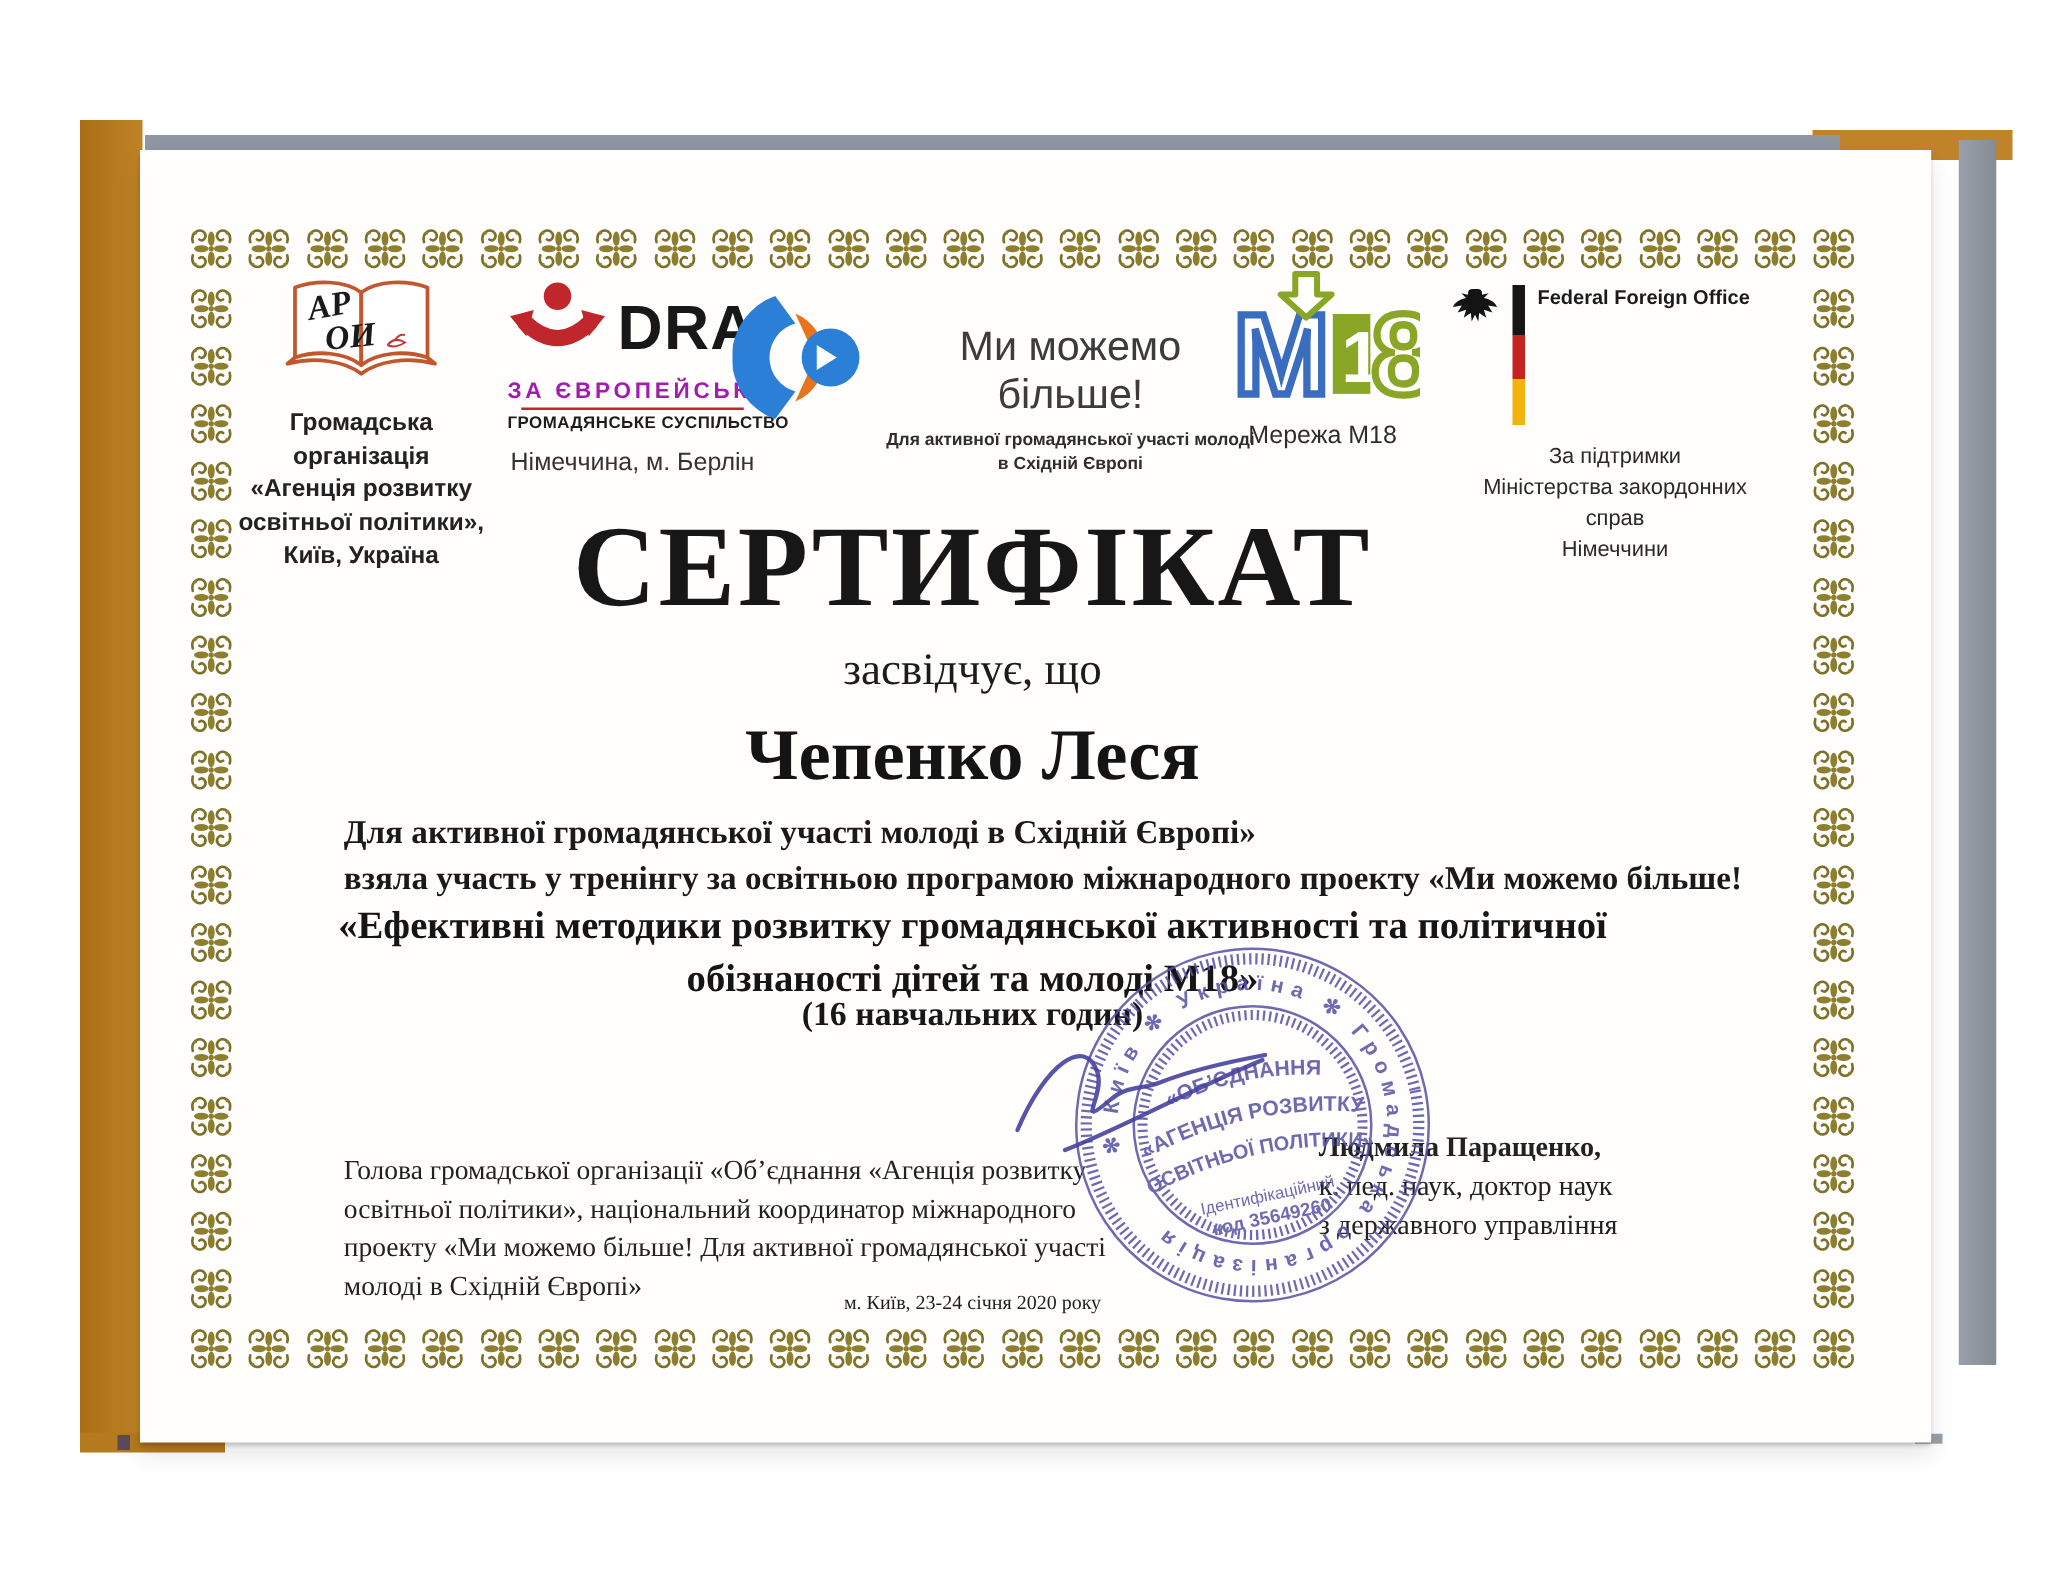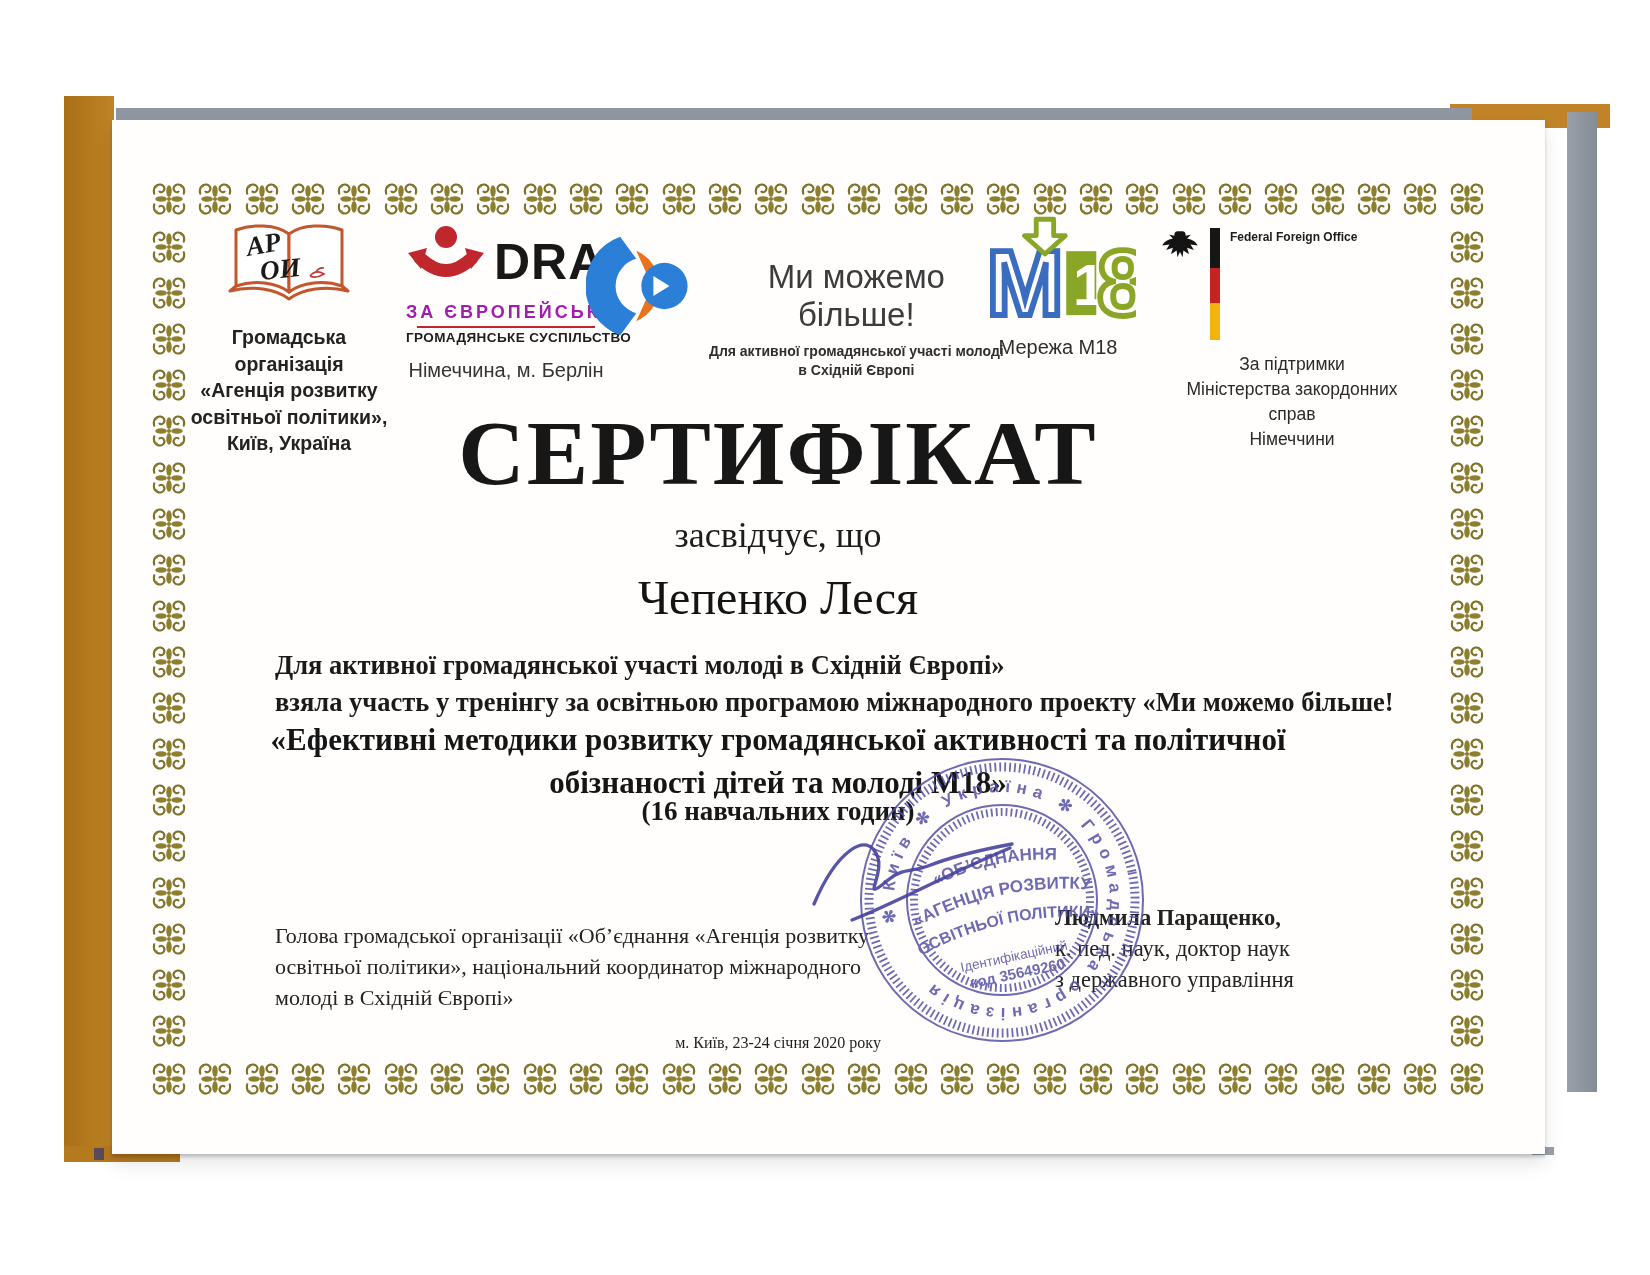--- a/index.html
+++ b/index.html
@@ -43,30 +43,30 @@
   .logo-mmb { left:474px; top:110px; width:420px; text-align:center; display:flex; }
   .mmb-text { margin-left:10px; padding-top:28px; }
   .mmb-title { font-family:"Liberation Sans",sans-serif; font-size:33px; color:#3c3c3c; }
   .mmb-sub { margin-top:8px; font-family:"Liberation Sans",sans-serif; font-weight:bold; font-size:14px; line-height:19px; color:#2e2e2e; }
   .logo-m18 { left:866px; top:96px; width:160px; }
   .m18-caption { margin-top:4px; font-family:"Liberation Sans",sans-serif; font-size:20px; color:#2e2e2e; }
   .logo-ffo { left:1050px; top:106px; width:260px; }
   .ffo-row { display:flex; align-items:flex-start; justify-content:flex-start; text-align:left; }
   .ffo-bar { width:10px; height:112px; margin:2px 10px 0 6px; flex:0 0 auto;
              background:linear-gradient(180deg,#161616 0 36%,#c42width 36%,#c4231f 36% 67%,#f2b30c 67% 100%); }
-  .ffo-title { font-family:"Liberation Sans",sans-serif; font-weight:bold; font-size:12px; color:#1b1b1b; padding-top:4px; }
+  .ffo-title { font-family:"Liberation Sans",sans-serif; font-weight:bold; font-size:16px; color:#1b1b1b; padding-top:4px; }
   .ffo-support { position:absolute; left:0; top:126px; width:260px; text-align:center;
                  font-family:"Liberation Sans",sans-serif; font-size:17.5px; line-height:25px; color:#2a2a2a; }
 
   
   .content { position:absolute; left:35px; top:0; width:1262px; }
   .c-abs { position:absolute; left:0; width:100%; text-align:center; }
   .cert-title { top:280px; font-size:92px; font-weight:bold; letter-spacing:2px; color:#171717; }
   .certifies  { top:394px; font-size:36px; color:#1c1c1c; }
-  .recipient  { top:450px; font-size:48px; font-weight:normal; color:#141414; }
+  .recipient  { top:450px; font-size:58px; font-weight:bold; color:#141414; }
   .para   { top:527px; left:128px; width:1120px; text-align:left; font-size:26.5px; font-weight:bold; line-height:36.5px; color:#1a1a1a; }
   .course { top:598px; font-size:31px; font-weight:bold; line-height:43px; color:#151515; }
   .hours  { top:676px; font-size:27px; font-weight:bold; color:#171717;font-family:Liberation Serif, serif; }
   .signer-left  { top:800px; left:128px; width:620px; text-align:left; font-size:22px; line-height:31px; color:#222; }
   .signer-right { top:782px; left:908px; width:330px; text-align:left; font-size:22.5px; line-height:31px; color:#222; }
   .signer-right .name { font-weight:bold; }
   .date-line { top:914px; font-size:16px; color:#1e1e1e; }
 
   .stamp-wrap { position:absolute; left:740px; top:630px; width:300px; height:300px;
                 transform:rotate(-12deg); opacity:.85; z-index:3; }
@@ -2062,20 +2062,21 @@
       </div>
       <div class="c-abs course">
         <div>«Ефективні методики розвитку громадянської активності та політичної</div>
         <div>обізнаності дітей та молоді М18»</div>
       </div>
       <div class="c-abs hours">(16 навчальних годин)</div>
 
       <div class="c-abs signer-left">
         <div>Голова громадської організації «Об’єднання «Агенція розвитку</div>
         <div>освітньої політики», національний координатор міжнародного</div>
+        <div>проекту «Ми можемо більше! Для активної громадянської участі</div>
         <div>молоді в Східній Європі»</div>
       </div>
 
       <div class="c-abs signer-right">
         <div class="name">Людмила Паращенко,</div>
         <div>к. пед. наук, доктор наук</div>
         <div>з державного управління</div>
       </div>
 
       <div class="c-abs date-line">м. Київ, 23-24 січня 2020 року</div>

